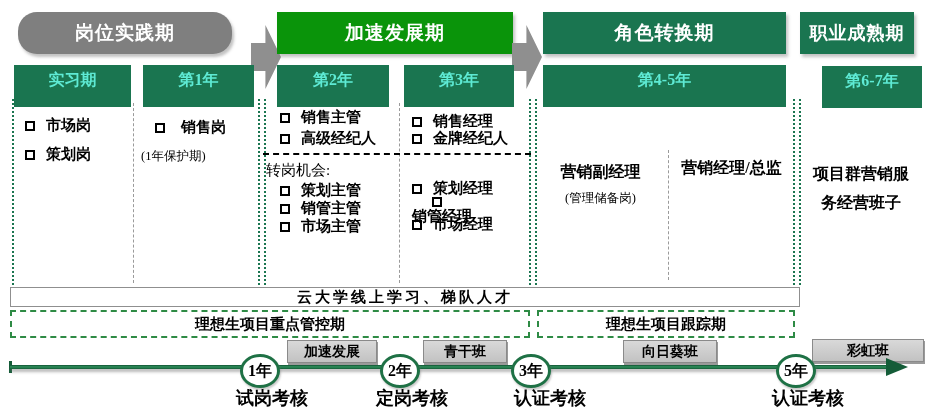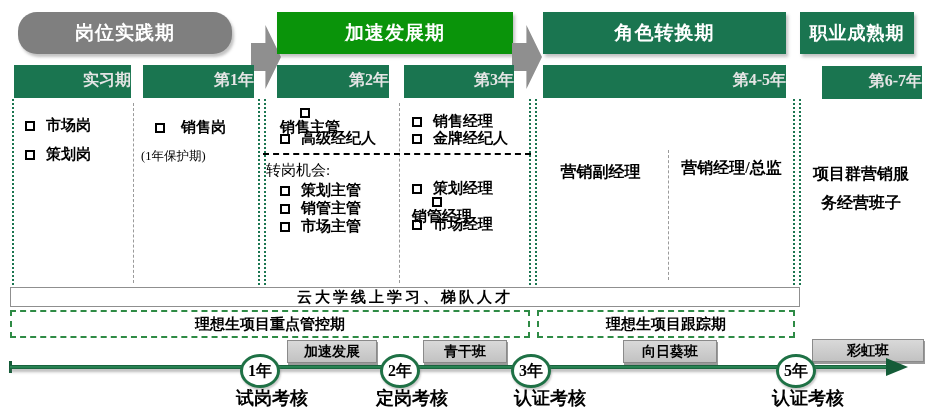--- a/index.html
+++ b/index.html
@@ -12,22 +12,22 @@
            box-shadow:2px 3px 3px rgba(120,120,120,.45); letter-spacing:1px; }
   .stage.gray   { background:#7f7f7f;border-radius:19px; }
   .stage.bright { background:#0a940a; }
   .stage.dark   { background:#1a7550; }
 
   
   .blockarrow { position:absolute; width:30px; height:64px; background:#8f8f8f;
                 clip-path:polygon(0 28%, 48% 28%, 48% 0, 100% 50%, 48% 100%, 48% 72%, 0 72%); }
 
   
-  .period { position:absolute; height:33px; line-height:30px; text-align:right;
-            color:#e5e5e5; font-weight:bold; font-size:16px; background:#1a7550; }
+  .period { position:absolute; height:42px; line-height:30px; text-align:center;
+            color:#5eead4; font-weight:bold; font-size:16px; background:#1a7550; }
 
   
   .vdot  { position:absolute; width:0; border-left:2px dotted #1a7550; }
   .vdash { position:absolute; width:0; border-left:1px dashed #9a9a9a; }
   .hdash { position:absolute; height:0; border-top:2px dashed #000; }
 
   
   .item { position:absolute; display:flex; align-items:center; font-size:15px;
           font-weight:bold; color:#000; white-space:nowrap; }
   .cb { display:inline-block; width:10px; height:10px; border:2px solid #000;
@@ -103,21 +103,21 @@
       <span class="cb"></span>
       <span>策划岗</span>
     </div>
 
   <div class="item" style="left:155px; top:118px;">
       <span class="cb" style="margin-right:16px;"></span>
       <span>销售岗</span>
     </div>
   <div class="note" style="left:141px; top:148px;">(1年保护期)</div>
 
-  <div class="item" style="left:280px; top:108px;flex-direction:column;">
+  <div class="item" style="left:280px; top:108px;">
       <span class="cb"></span>
       <span>销售主管</span>
     </div>
   <div class="item" style="left:280px; top:129px;">
       <span class="cb"></span>
       <span>高级经纪人</span>
     </div>
   <div class="heading" style="left:266px; top:161px;">转岗机会:</div>
   <div class="item" style="left:280px; top:181px;">
       <span class="cb"></span>
@@ -147,20 +147,21 @@
   <div class="item" style="left:412px; top:197px;flex-direction:column;">
       <span class="cb"></span>
       <span>销管经理</span>
     </div>
   <div class="item" style="left:412px; top:215px;">
       <span class="cb"></span>
       <span>市场经理</span>
     </div>
 
   <div class="bigtext" style="left:533px; top:162px; width:135px;">营销副经理</div>
+  <div class="note" style="left:533px; top:190px; width:135px; text-align:center;">(管理储备岗)</div>
   <div class="bigtext" style="left:668px; top:158px; width:127px;">营销经理/总监</div>
 
   <div class="bigtext" style="left:800px; top:164px; width:122px;">项目群营销服</div>
   <div class="bigtext" style="left:800px; top:193px; width:122px;">务经营班子</div>
 
   <div class="band-solid" style="left:10px; top:287px; width:790px; height:20px; line-height:18px; letter-spacing:3px;">云大学线上学习、梯队人才</div>
   <div class="band-dash" style="left:10px;  top:310px; width:520px; height:28px; line-height:24px;">理想生项目重点管控期</div>
   <div class="band-dash" style="left:537px; top:310px; width:258px; height:28px; line-height:24px;">理想生项目跟踪期</div>
 
   <div class="clsbtn" style="left:287px; top:340px; width:90px;">加速发展</div>

